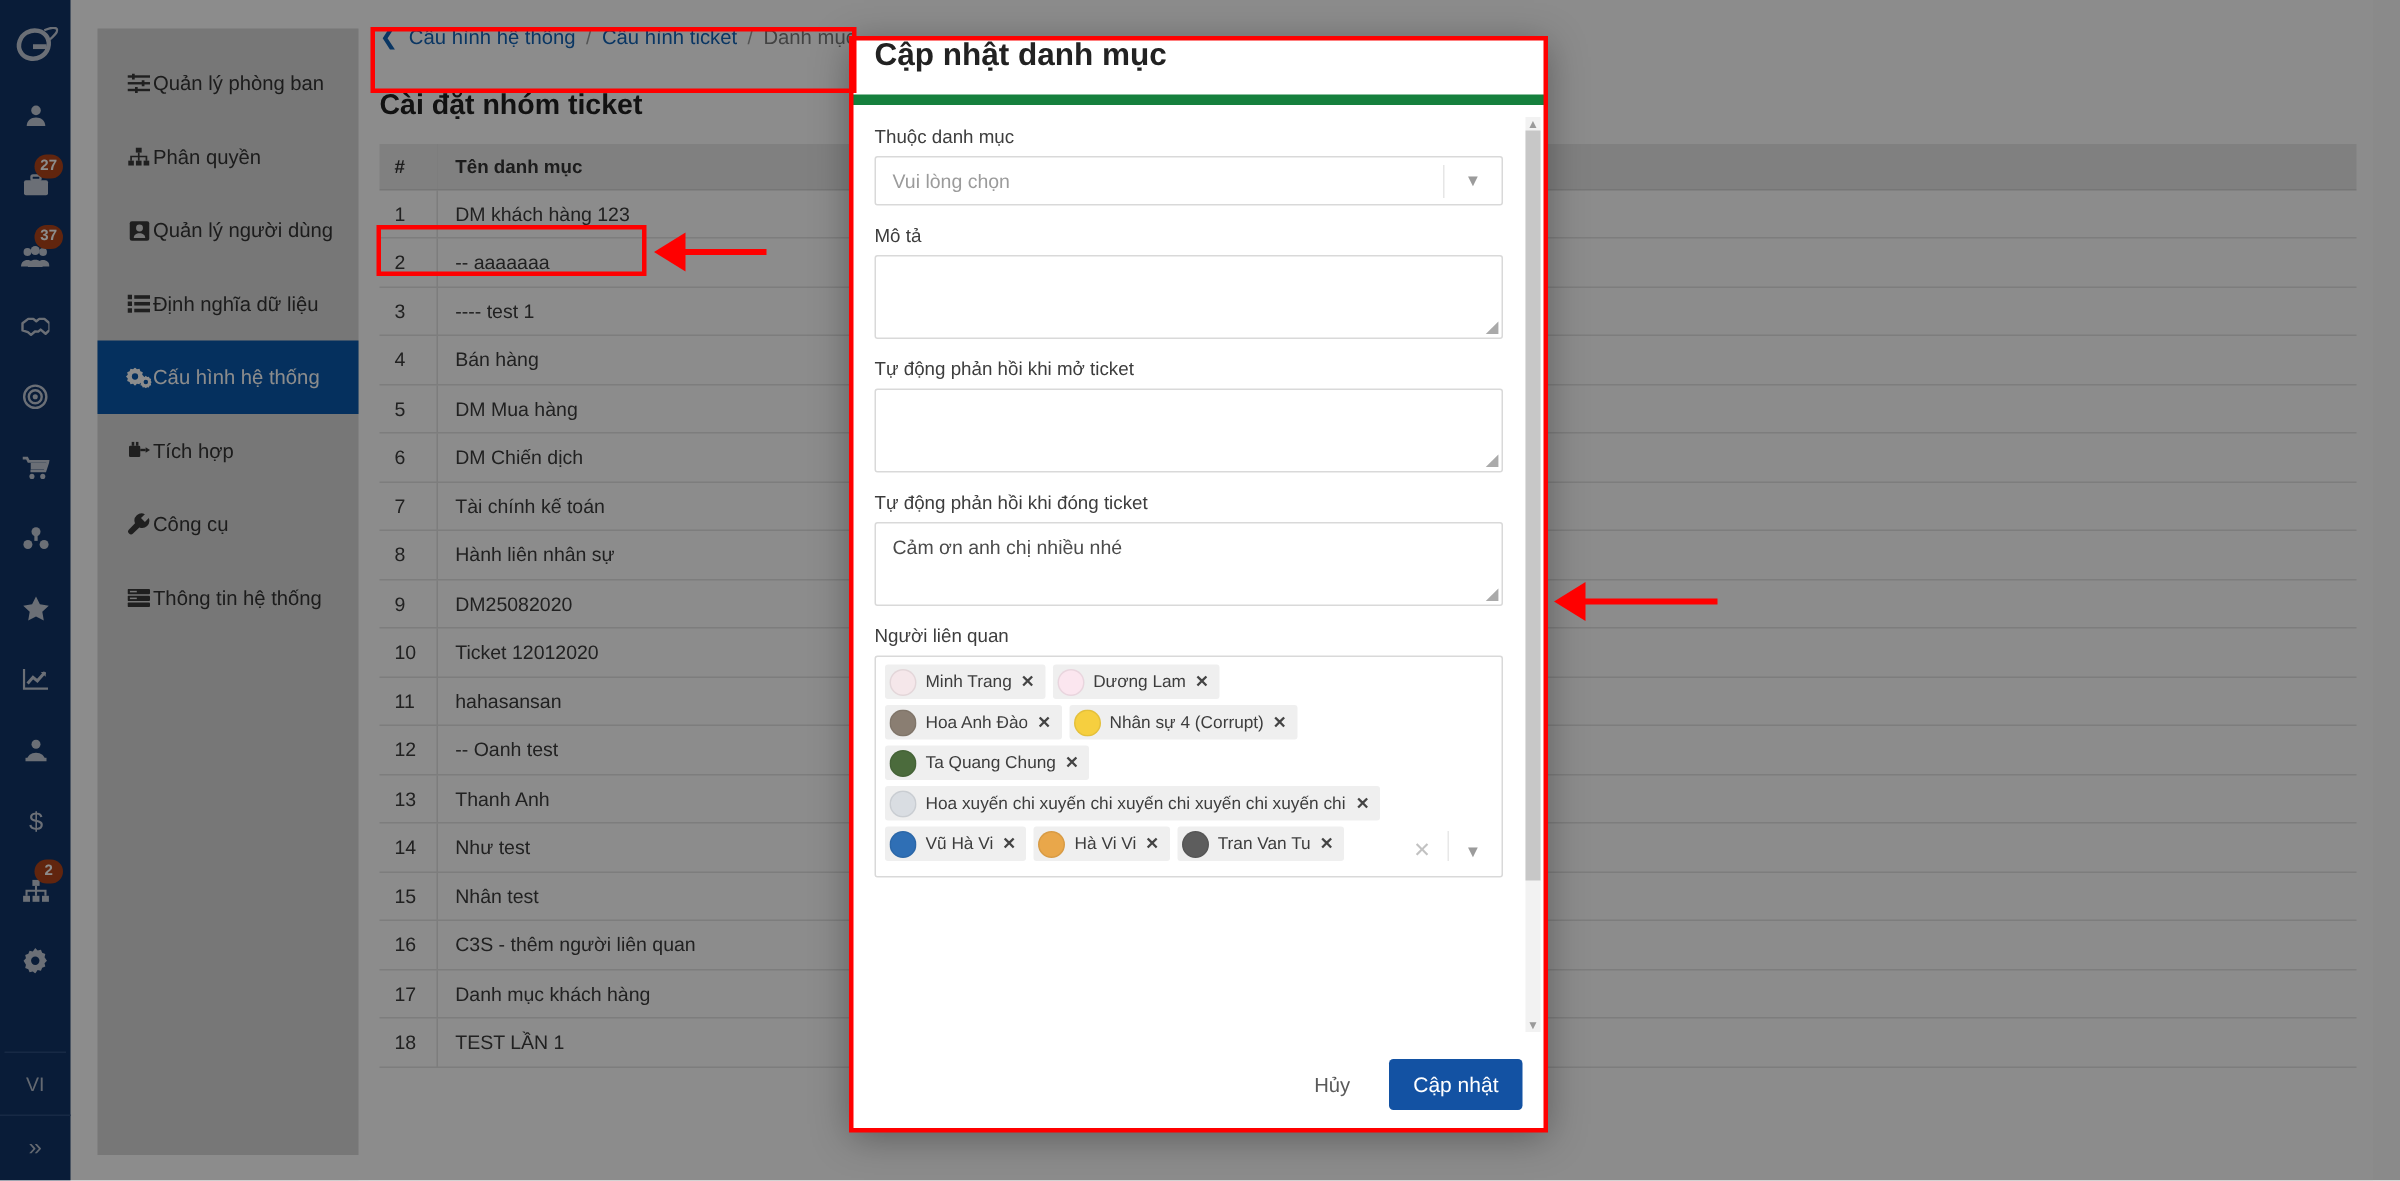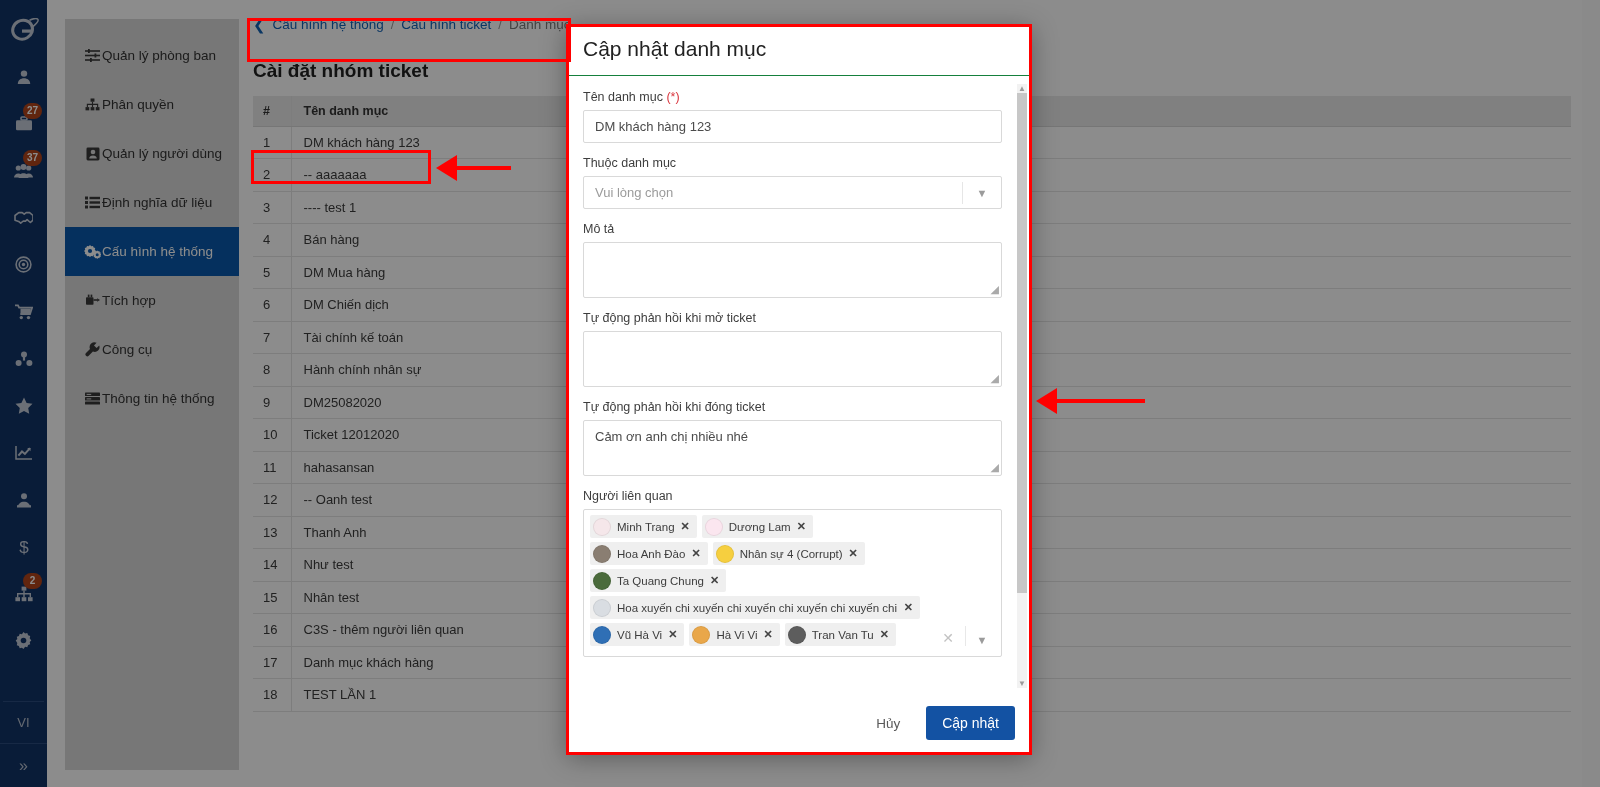--- a/index.html
+++ b/index.html
@@ -90,21 +90,21 @@
   
   .right-rail { position:absolute; right:0; top:0; width:18px; height:787px; background:#fbfbfb; z-index:4; }
 
   
   .modal {
     position:absolute; left:567px; top:25px; width:464px; height:729px;
     background:#fff; z-index:60;
     box-shadow:0 4px 24px rgba(0,0,0,0.35);
     display:flex; flex-direction:column;
   }
-  .modal-head { padding:12px 18px 14px 16px; border-bottom:1px solid #15803d; }
+  .modal-head { padding:0 18px 14px 16px; border-bottom:7px solid #15803d;font-weight:bold; }
   .modal-title { font-size:21px; color:#222; }
   .modal-body {
     flex:1; overflow:hidden; position:relative;
     padding:14px 16px 4px 16px;
   }
   .fg { margin-bottom:13px; }
   .fg-label { font-size:12.5px; color:#3d3d3d; margin-bottom:6px; }
   .req { color:#d9363e; }
   .ctl {
     width:419px; height:33px; border:1px solid #d9d9d9; border-radius:2px;
@@ -447,21 +447,21 @@
               <td class="name">DM Chiến dịch</td>
               <td></td>
             </tr>
             <tr>
               <td class="idx">7</td>
               <td class="name">Tài chính kế toán</td>
               <td></td>
             </tr>
             <tr>
               <td class="idx">8</td>
-              <td class="name">Hành chính nhân sự</td>
+              <td class="name">Hành liên nhân sự</td>
               <td></td>
             </tr>
             <tr>
               <td class="idx">9</td>
               <td class="name">DM25082020</td>
               <td></td>
             </tr>
             <tr>
               <td class="idx">10</td>
               <td class="name">Ticket 12012020</td>
@@ -518,27 +518,20 @@
   <div class="dim"></div>
 
   <div class="modal">
 
     <div class="modal-head">
       <div class="modal-title">Cập nhật danh mục</div>
     </div>
 
     <div class="modal-body">
 
-      <div class="fg">
-        <div class="fg-label">
-          <span>Tên danh mục</span>
-          <span class="req">(*)</span>
-        </div>
-        <div class="ctl">DM khách hàng 123</div>
-      </div>
 
       <div class="fg">
         <div class="fg-label">Thuộc danh mục</div>
         <div class="ctl select ph">
           <span>Vui lòng chọn</span>
           <span style="display:flex;align-items:center;">
             <span class="sel-divider"></span>
             <span class="sel-caret">▼</span>
           </span>
         </div>

